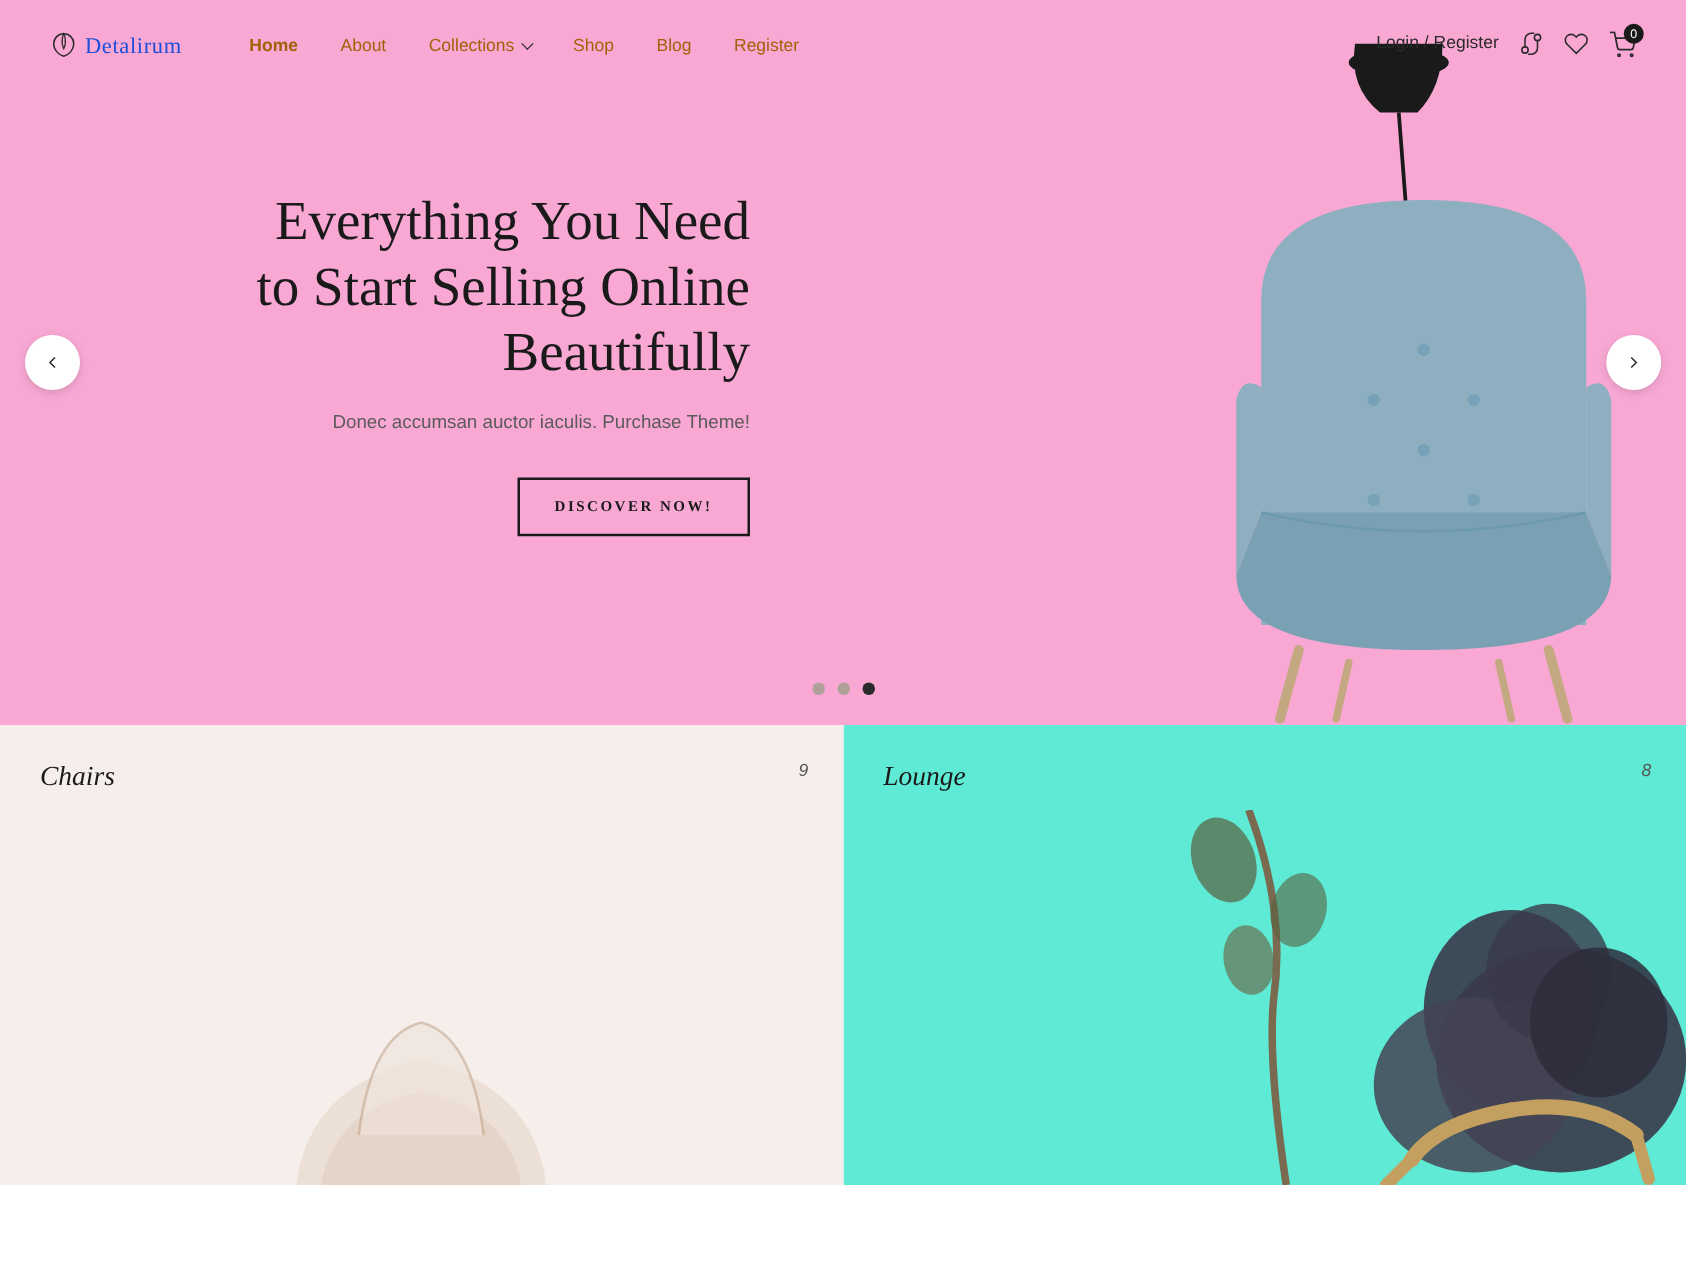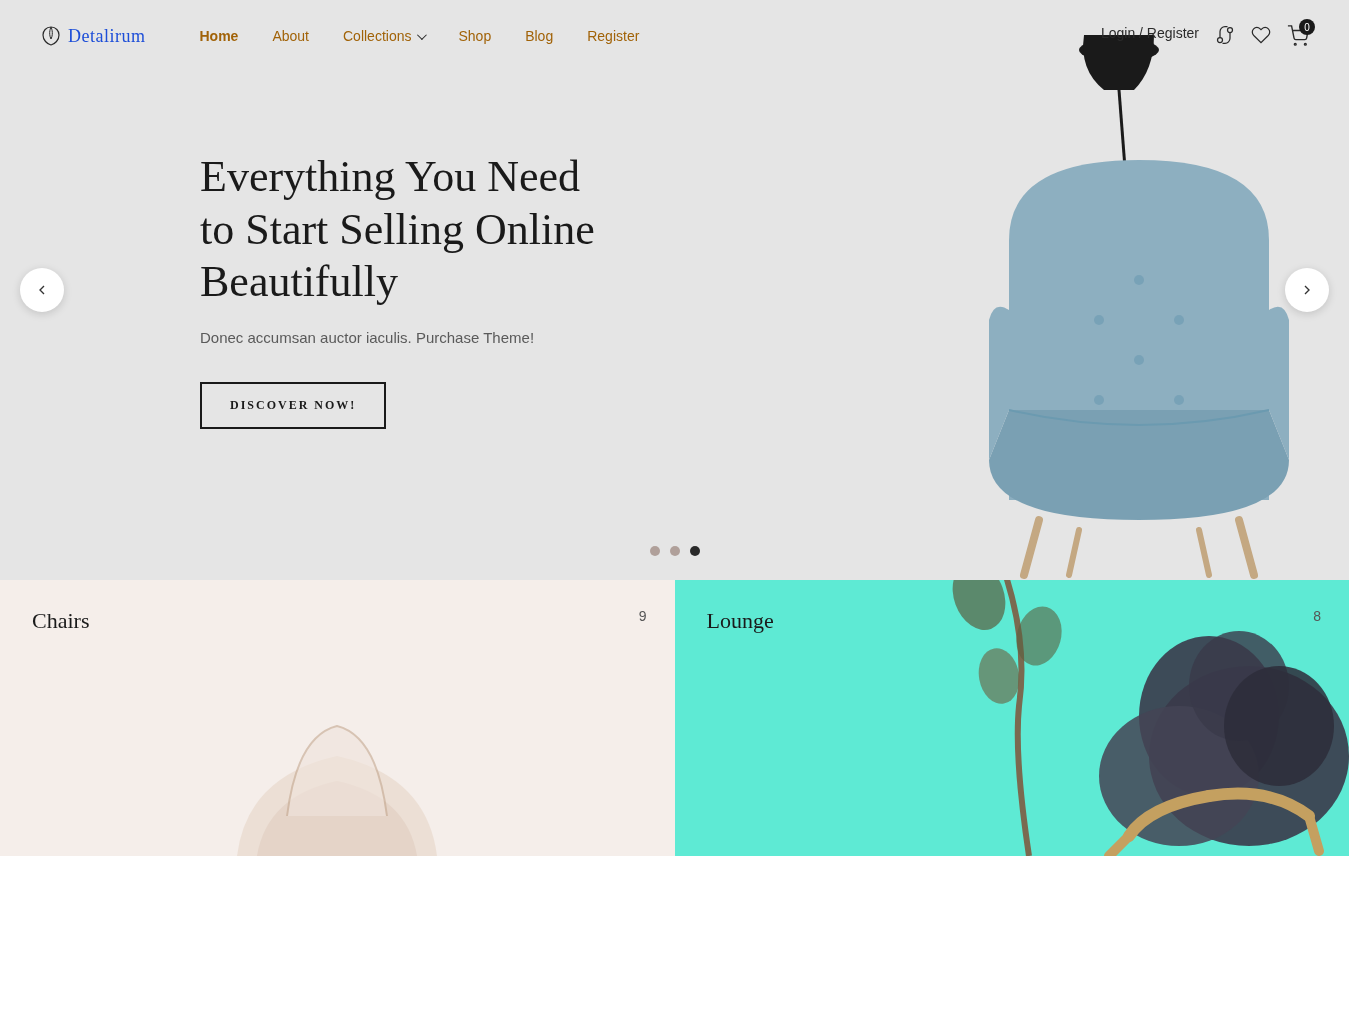--- a/index.html
+++ b/index.html
@@ -83,25 +83,26 @@
       display: flex;
       align-items: center;
       justify-content: center;
       font-family: Arial, sans-serif;
     }
 
     
     .hero {
       width: 100%;
       height: 580px;
-      background-color: #e5e5e5;
+      background-color: #f9a8d4;
       position: relative;
       overflow: hidden;
       display: flex;
       align-items: center;
+      text-align: right;
     }
     .hero-content {
       position: relative;
       z-index: 10;
       padding-left: 200px;
       max-width: 600px;
     }
     .hero-title {
       font-size: 44px;
       line-height: 1.2;
@@ -188,21 +189,22 @@
       border: none;
       cursor: pointer;
     }
     .hero-dot.active { background: #2a2a2a; }
 
     
     .category-grid {
       display: grid;
       grid-template-columns: 1fr 1fr;
       width: 100%;
-      height: 276px;
+      height: 368px;
+      font-style: italic;
     }
     .category-card {
       position: relative;
       overflow: hidden;
       cursor: pointer;
     }
     .category-card-left {
       background: #f5eeea;
     }
     .category-card-right {

